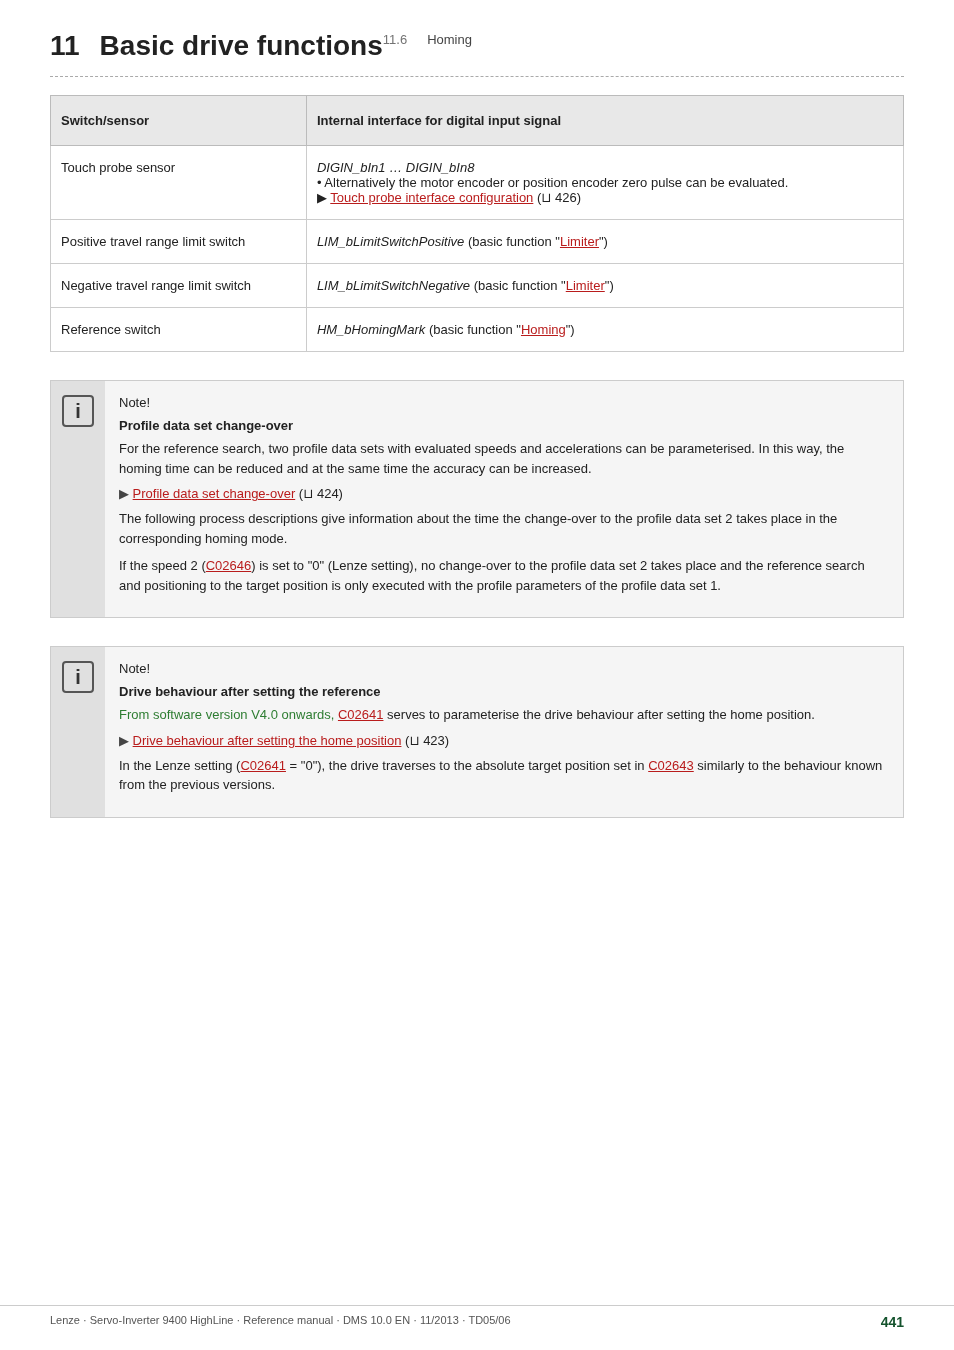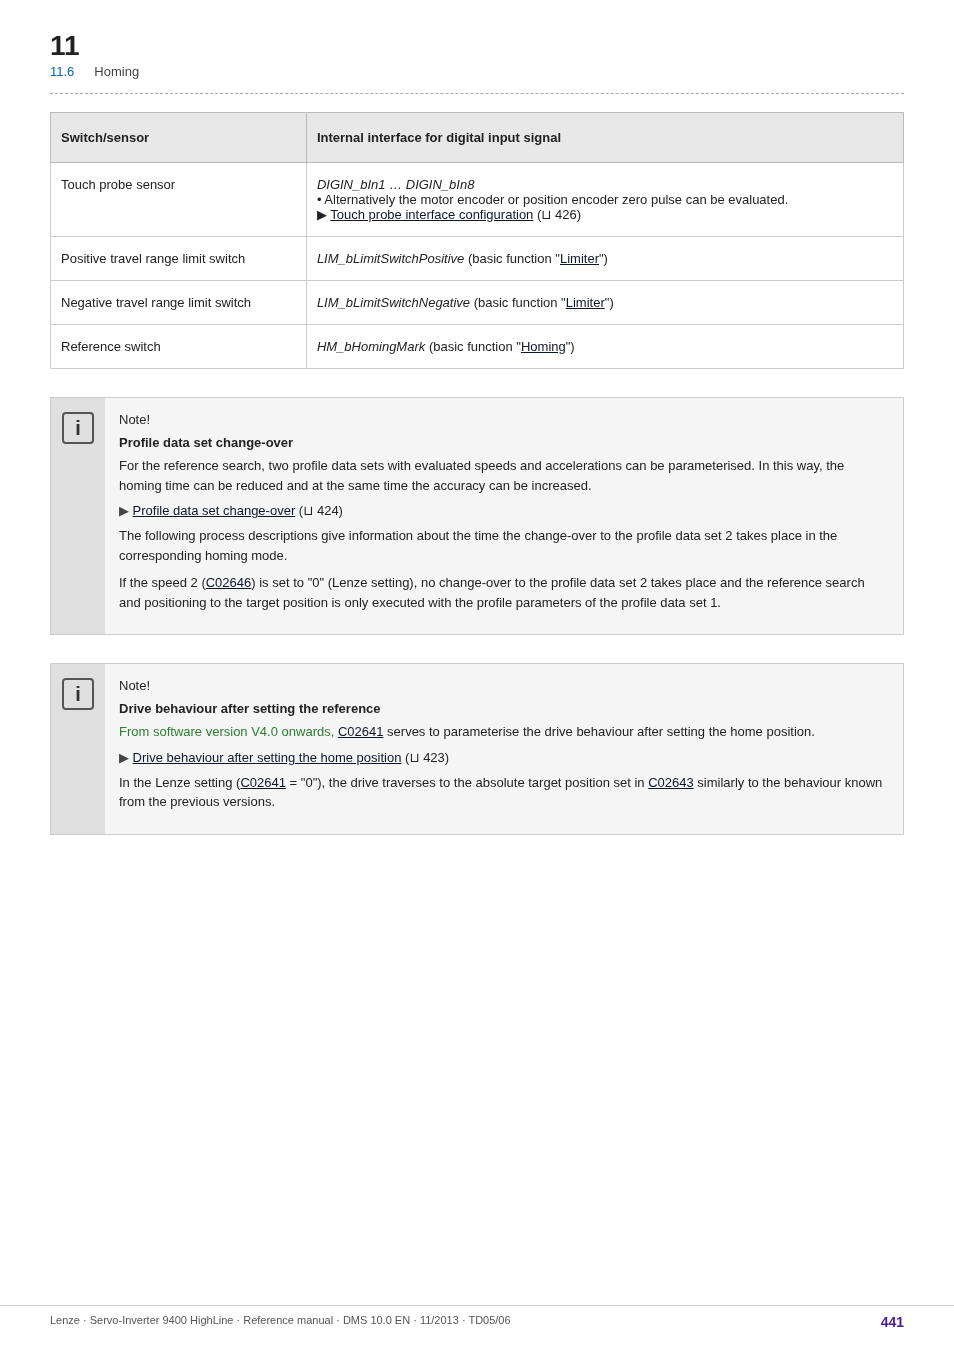--- a/index.html
+++ b/index.html
@@ -7,21 +7,21 @@
       font-family: Arial, Helvetica, sans-serif;
       font-size: 13px;
       color: #222;
       background: #fff;
       width: 954px;
       min-height: 1350px;
       padding: 30px 50px 40px 50px;
     }
     .header-section {
       display: flex;
-      flex-direction: column;
+      flex-direction: row;
       margin-bottom: 10px;
     }
     .chapter-title {
       display: flex;
       align-items: baseline;
       gap: 20px;
     }
     .chapter-num {
       font-size: 28px;
       font-weight: bold;
@@ -32,21 +32,21 @@
       font-weight: bold;
       color: #222;
     }
     .sub-section {
       display: flex;
       gap: 20px;
       margin-top: 2px;
       font-size: 13px;
       color: #444;
     }
-    .sub-num { color: #0369a1; }
+    .sub-num { color: #737373; }
     .sub-name { color: #444; }
     .divider {
       border: none;
       border-top: 1px dashed #aaa;
       margin: 14px 0 18px 0;
     }
     
     .info-table {
       width: 100%;
       border-collapse: collapse;
@@ -60,21 +60,21 @@
       text-align: left;
       font-weight: bold;
     }
     .info-table td {
       border: 1px solid #ccc;
       padding: 14px 10px;
       vertical-align: top;
     }
     .info-table tr:first-child td { background: #fff; }
     .cell-italic { font-style: italic; }
-    a { color: #0f172a; text-decoration: underline; }
+    a { color: #b91c1c; text-decoration: underline; }
     
     .note-box {
       border: 1px solid #ccc;
       background: #f5f5f5;
       margin-bottom: 28px;
       display: flex;
       gap: 0;
     }
     .note-icon-col {
       width: 54px;
@@ -136,29 +136,30 @@
       display: flex;
       justify-content: space-between;
       font-size: 11px;
       color: #555;
       border-top: 1px solid #ccc;
       padding-top: 8px;
     }
     .footer-right {
       font-weight: bold;
       font-size: 14px;
-      color: #4c1d95;
+      color: #14532d;
     }
   </style>
 </head>
 <body>
 
 <div class="header-section">
   <div class="chapter-title">
     <span class="chapter-num">11</span>
+    <span class="chapter-name">Basic drive functions</span>
   </div>
   <div class="sub-section">
     <span class="sub-num">11.6</span>
     <span class="sub-name">Homing</span>
   </div>
 </div>
 
 <hr class="divider">
 
 <table class="info-table">

